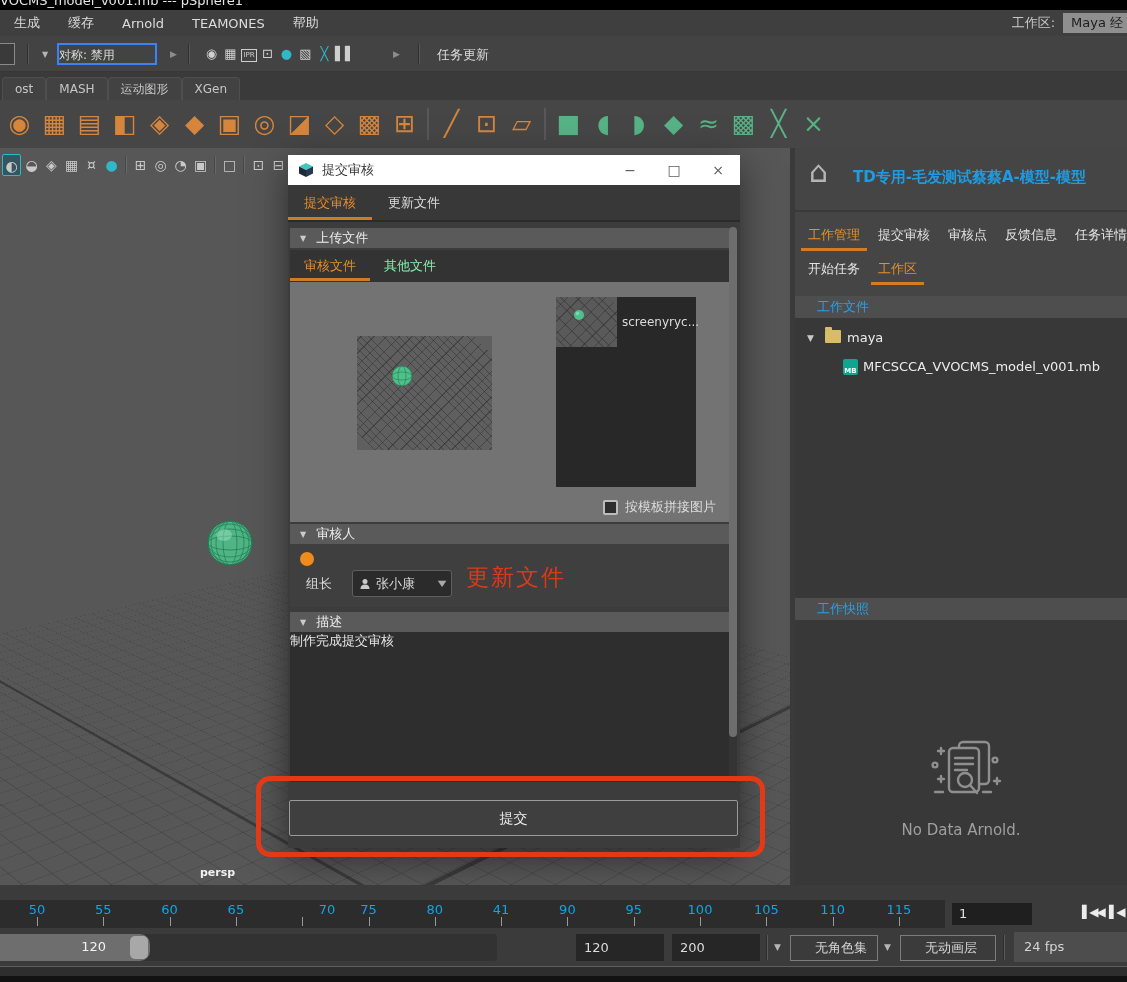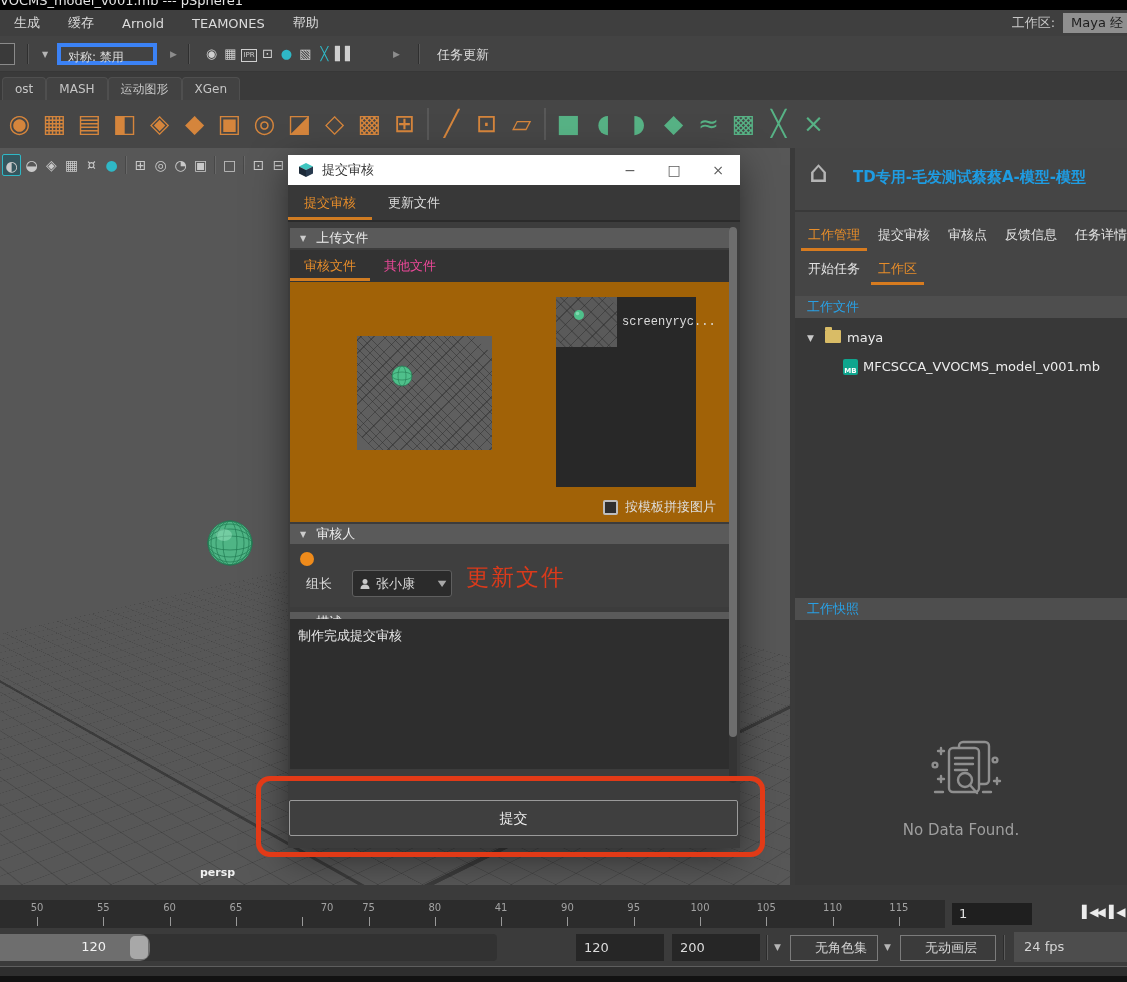--- a/index.html
+++ b/index.html
@@ -17,21 +17,21 @@
   .menubar { left:0; top:10px; width:1127px; height:26px; background:#3f3f3f; display:flex; align-items:center; }
   .menubar .mi { padding:0 14px; color:#dcdcdc; }
   .menubar .spacer { flex:1; }
   .wslabel { color:#c8c8c8; margin-right:8px; }
   .wsbox { background:#8f8f8f; color:#1d1d1d; height:20px; line-height:20px; padding:0 8px; margin-right:-4px; white-space:nowrap; }
 
   .statusbar { left:0; top:36px; width:1127px; height:36px; background:#434343; border-bottom:1px solid #373737; }
   .stub { left:0; top:7px; width:15px; height:22px; background:#3a3a3a; border:1px solid #8a8a8a; border-left:none; }
   .vsep { top:8px; width:2px; height:20px; background:#2f2f2f; border-right:1px solid #585858; }
   .ddarrow { color:#b5b5b5; font-size:8px; top:14px; }
-  .symfield { left:57px; top:7px; width:100px; height:22px; border:4px solid #3b82f6; color:#dcdcdc; line-height:20px; padding-left:7px; font-size:12px; }
+  .symfield { left:57px; top:7px; width:100px; height:22px; border:2px solid #3b82f6; color:#dcdcdc; line-height:20px; font-size:12px; }
   .grouparrow { color:#8d8d8d; font-size:9px; top:13px; }
   .iconstrip { display:flex; align-items:center; gap:2px; }
   .iconstrip .icon { width:17px; height:20px; line-height:20px; text-align:center; color:#cfcfcf; font-size:13px; }
   .iconstrip .icon.teal { color:#2fb8c6; }
   .iconstrip .icon.txt { font-size:7px; border:1px solid #cfcfcf; width:16px; height:13px; line-height:11px; margin-top:3px; }
   .taskupdate { top:10px; color:#dcdcdc; }
 
   .shelftabs { left:0; top:72px; width:1127px; height:28px; background:#3a3a3a; display:flex; align-items:flex-end; padding-left:2px; }
   .shelftab { height:23px; line-height:22px; padding:0 12px; background:#424242; border:1px solid #4f4f4f; border-bottom:none; border-radius:4px 4px 0 0; color:#c6c6c6; font-size:12px; }
   .shelf { left:0; top:100px; width:1127px; height:48px; background:#464646; display:flex; align-items:center; padding-left:2px; }
@@ -68,66 +68,66 @@
   .dlg-titlebar { position:absolute; left:0; top:0; width:100%; height:30px; background:#ffffff; display:flex; align-items:center; }
   .dlg-title { color:#333; font-size:13px; margin-left:8px; }
   .dlg-btns { margin-left:auto; display:flex; }
   .dlg-btn { width:44px; text-align:center; color:#5c5c5c; font-size:14px; }
   .dlg-tabs { position:absolute; left:0; top:30px; width:100%; height:37px; background:#383838; border-bottom:2px solid #2b2b2b; display:flex; align-items:center; }
   .dlg-tab { padding:0 16px; height:35px; line-height:35px; color:#dcdcdc; }
   .dlg-tab.active { color:#e78d2a; border-bottom:3px solid #d07c22; }
   .secbar { position:absolute; left:2px; width:440px; height:20px; background:#5a5a5a; color:#ededed; line-height:20px; }
   .secbar .tri { display:inline-block; font-size:8px; color:#cccccc; margin:0 10px 0 10px; vertical-align:1px; }
   .subtabs { position:absolute; left:2px; top:95px; width:440px; height:32px; background:#333; display:flex; align-items:center; }
-  .subtab { padding:0 14px; height:30px; line-height:30px; color:#ec4899; }
+  .subtab { padding:0 14px; height:30px; line-height:30px; color:#86efac; }
   .subtab.active { color:#e78d2a; border-bottom:3px solid #d07c22; }
-  .previewzone { position:absolute; left:2px; top:127px; width:440px; height:240px; background:#a16207;font-family:Liberation Mono, monospace; }
+  .previewzone { position:absolute; left:2px; top:127px; width:440px; height:240px; background:#737373; }
   .bigthumb { position:absolute; left:67px; top:54px; width:135px; height:114px; background:#5f5f5f; }
   .shotlist { position:absolute; left:266px; top:15px; width:140px; height:190px; background:#282828; }
   .shotthumb { position:absolute; left:0; top:0; width:61px; height:50px; background:#5a5a5a; }
   .shotlabel { position:absolute; left:66px; top:18px; color:#dcdcdc; font-size:12px; white-space:nowrap; }
   .chkrow { position:absolute; right:14px; top:216px; display:flex; align-items:center; gap:7px; }
   .checkbox { width:15px; height:15px; border:2px solid #bdbdbd; background:#2e2e2e; border-radius:2px; }
   .reviewzone { position:absolute; left:2px; top:389px; width:440px; height:63px; background:#3f3f3f; }
   .odot { position:absolute; left:10px; top:8px; width:14px; height:14px; border-radius:50%; background:#ef8b1b; }
   .rolelabel { position:absolute; left:16px; top:31px; color:#dcdcdc; }
   .namedrop { position:absolute; left:62px; top:26px; width:100px; height:27px; background:#2b2b2b; border:1px solid #5f5f5f; border-radius:3px; display:flex; align-items:center; padding:0 6px; gap:5px; }
   .namedrop .chev { margin-left:auto; color:#a8a8a8; font-size:8px; transform:scaleX(1.4); }
   .redtext { position:absolute; left:176px; top:18px; color:#da3a1b; font-size:23px; letter-spacing:2px; }
-  .desczone { position:absolute; left:2px; top:464px; width:440px; height:150px; background:#2e2e2e; color:#e8e8e8; padding:8px; }
+  .desczone { position:absolute; left:2px; top:477px; width:440px; height:150px; background:#2e2e2e; color:#e8e8e8; }
   .submitbtn { position:absolute; left:1px; top:645px; width:449px; height:36px; background:#3f3f3f; border:1px solid #9a9a9a; border-radius:2px; color:#ececec; font-size:14px; text-align:center; line-height:34px; }
   .dlg-scroll { position:absolute; right:3px; top:72px; width:8px; height:556px; background:#343434; border-radius:4px; }
   .dlg-scroll .thumb { position:absolute; left:0; top:0; width:8px; height:510px; background:#6d6d6d; border-radius:4px; }
   .redrect { left:256px; top:776px; width:509px; height:81px; border:5px solid #e23a17; border-radius:14px; z-index:30; }
 
   
   .panel { left:795px; top:148px; width:332px; height:737px; background:#454545; }
   .divider { left:790px; top:148px; width:5px; height:737px; background:#3a3a3a; }
   .homeicon { position:absolute; left:14px; top:6px; font-size:30px; color:#b5b5b5; }
   .paneltitle { position:absolute; left:58px; top:20px; color:#1e9ce2; font-weight:bold; font-size:15px; white-space:nowrap; }
   .panelrule { position:absolute; left:0; top:62px; width:332px; height:2px; background:#393939; }
   .ptabs { position:absolute; left:6px; top:70px; width:326px; height:34px; display:flex; align-items:center; gap:4px; }
   .ptab { padding:0 7px; height:32px; line-height:32px; color:#e2e2e2; white-space:nowrap; }
   .ptab.active { color:#e78d2a; border-bottom:3px solid #d77b1f; }
-  .workfilebar { position:absolute; left:0; width:332px; height:22px; background:#4e4e4e; color:#29a0e4; line-height:22px; padding-left:12px; }
+  .workfilebar { position:absolute; left:0; width:332px; height:22px; background:#4e4e4e; color:#29a0e4; line-height:22px; padding-left:22px; }
   .treezone { position:absolute; left:0; top:170px; width:332px; height:280px; background:#383838; }
   .snapzone { position:absolute; left:0; top:472px; width:332px; height:265px; background:#383838; }
   .tree-tri { position:absolute; left:12px; top:15px; font-size:9px; color:#c9c9c9; }
   .foldericon { position:absolute; left:30px; top:12px; width:16px; height:13px; background:#d9bc66; border-radius:1px; }
   .foldericon:before { content:""; position:absolute; left:0; top:-3px; width:7px; height:3px; background:#d9bc66; border-radius:1px 1px 0 0; }
   .treelabel { position:absolute; color:#ececec; }
   .mbicon { position:absolute; left:48px; top:41px; width:15px; height:16px; background:#0fa58e; border-radius:2px; }
   .mbicon span { position:absolute; left:0; bottom:0; width:100%; text-align:center; font-size:7px; font-weight:bold; color:#fff; }
   .emptywrap { position:absolute; left:0; top:118px; width:332px; text-align:center; }
   .emptytext { color:#9f9f9f; font-size:15px; margin-top:8px; }
 
   
   .timegap { left:0; top:885px; width:1127px; height:15px; background:#3b3b3b; }
   .ruler { left:0; top:900px; width:945px; height:28px; background:#2c2c2c; }
-  .tick { position:absolute; top:2px; color:#a3a3a3; font-size:10px; transform:translateX(-50%); }
+  .tick { position:absolute; top:2px; color:#0ea5e9; font-size:13px; transform:translateX(-50%); }
   .tickmark { position:absolute; top:17px; width:1px; height:9px; background:#999; }
   .playzone { left:945px; top:900px; width:182px; height:28px; background:#3b3b3b; }
   .framefield { position:absolute; left:7px; top:3px; width:80px; height:22px; background:#1f1f1f; color:#e0e0e0; line-height:22px; padding-left:7px; }
   .pbicon { position:absolute; top:5px; color:#ececec; font-size:12px; letter-spacing:-2px; }
   .rangerow { left:0; top:928px; width:1127px; height:38px; background:#3b3b3b; }
   .rangetrack { position:absolute; left:0; top:6px; width:497px; height:27px; background:#323232; border-radius:0 4px 4px 0; }
   .rangeused { position:absolute; left:0; top:0; width:150px; height:27px; background:#6e6e6e; border-radius:0 10px 10px 0; }
   .rangenum { position:absolute; right:44px; top:5px; color:#f2f2f2; }
   .rangehandle { position:absolute; right:2px; top:2px; width:18px; height:23px; background:#a8a8a8; border-radius:5px; }
   .numfield { position:absolute; top:6px; width:88px; height:27px; background:#262626; color:#dcdcdc; line-height:27px; padding-left:8px; }
@@ -295,21 +295,21 @@
             <line x1="28" y1="10" x2="28" y2="16"></line>
               <line x1="25" y1="13" x2="31" y2="13"></line>
             <line x1="28" y1="38" x2="28" y2="44"></line>
               <line x1="25" y1="41" x2="31" y2="41"></line>
             <line x1="84" y1="40" x2="84" y2="46"></line>
               <line x1="81" y1="43" x2="87" y2="43"></line>
             <circle cx="22" cy="27" r="2.4"></circle>
               <circle cx="82" cy="22" r="2.4"></circle>
           </g>
         </svg>
-        <div class="emptytext">No Data Found.</div>
+        <div class="emptytext">No Data Arnold.</div>
       </div>
     </div>
   </div>
 
   <div class="abs dialog">
     <div class="dlg-titlebar">
       <svg style="margin-left:10px;" width="16" height="16" viewBox="0 0 16 16">
         <polygon points="8,1 15,4.5 8,8 1,4.5" fill="#3fc6c0"></polygon>
         <polygon points="1,4.5 8,8 8,15 1,11.5" fill="#1d2a38"></polygon>
         <polygon points="15,4.5 8,8 8,15 15,11.5" fill="#27394d"></polygon>

